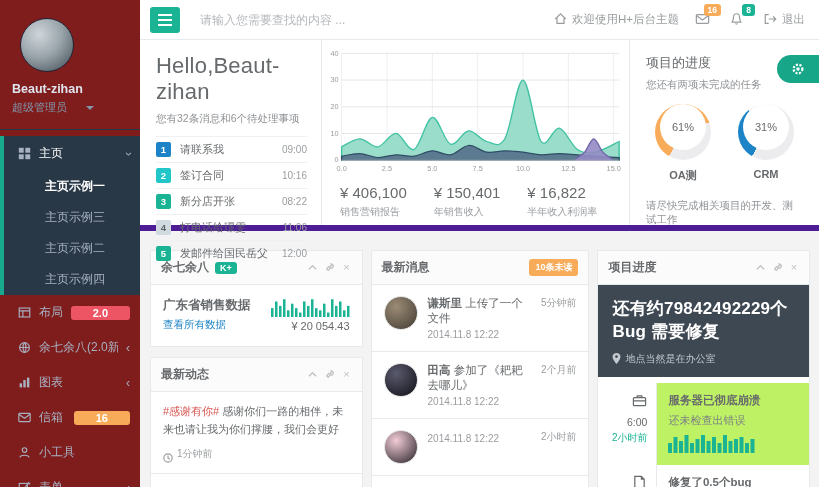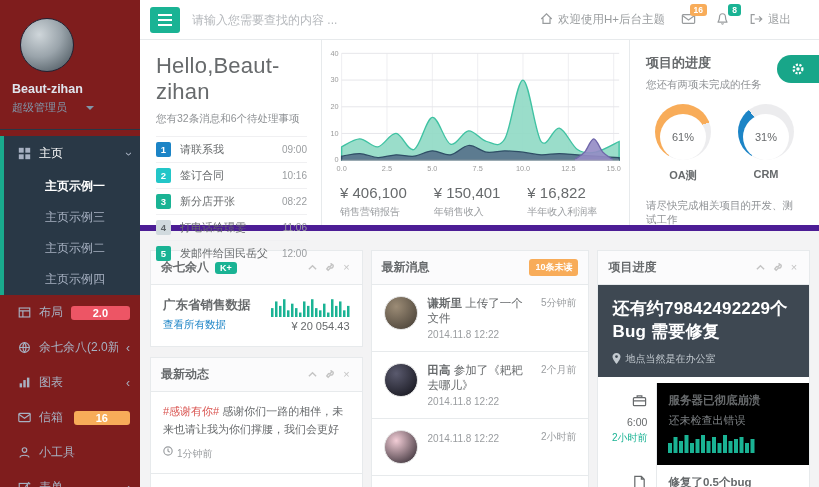--- a/index.html
+++ b/index.html
@@ -19,21 +19,21 @@
   .nav-icon{width:13px;height:13px;flex:0 0 13px;color:#a7b1c2}
   .nav-icon svg{width:13px;height:13px;stroke:currentColor;fill:none;stroke-width:1.4}
   .nav-badge{font-size:11px;color:#fff;border-radius:3px;padding:1px 22px;font-weight:bold}
   .nav-caret{color:#a7b1c2;font-size:12px;line-height:10px}
   .nav-group.active{background:#293846;border-left:4px solid #19aa8d}
   .nav-group.active>.nav-item{border-left:none;color:#fff}
   .subnav .nav-sub{display:block;padding:7px 10px 7px 41px;color:#a7b1c2;font-size:12px;cursor:pointer}
   .subnav .nav-sub.active{color:#fff;font-weight:bold}
   
   .main{margin-left:140px;height:487px;display:flex;flex-direction:column}
-  .topbar{height:40px;background:#fff;display:flex;align-items:center;padding:0 28px 0 10px;gap:12px;flex:0 0 40px;border-bottom:1px solid #e7eaec}
+  .topbar{height:40px;background:#fff;display:flex;align-items:center;padding:0 14px 0 10px;gap:20px;flex:0 0 40px;border-bottom:1px solid #e7eaec}
   .hamburger{width:30px;height:26px;background:#1ab394;border:none;border-radius:3px;display:flex;flex-direction:column;justify-content:center;align-items:center;gap:3px;cursor:pointer}
   .hamburger i{display:block;width:14px;height:2px;background:#fff}
   .search-input{border:none;outline:none;flex:1;font-size:12px;color:#676a6c;background:transparent}
   .search-input::placeholder{color:#b5b8bc}
   .top-right{display:flex;align-items:center;gap:16px;color:#999c9e;font-size:11.5px}
   .top-link{display:flex;align-items:center;gap:5px;cursor:pointer}
   .icon-btn{position:relative;width:18px;height:16px;cursor:pointer;color:#999c9e}
   .icon-btn svg{width:15px;height:14px;stroke:currentColor;fill:none;stroke-width:1.4}
   .icon-badge{position:absolute;top:-8px;right:-8px;color:#fff;font-size:8.5px;font-weight:bold;border-radius:3px;padding:1px 4px;line-height:1.2}
   
@@ -44,25 +44,25 @@
   .todo-row{display:flex;align-items:center;height:26px;border-top:1px solid #f0f0f2;cursor:pointer}
   .todo-num{width:15px;height:15px;border-radius:2px;color:#fff;font-size:9.5px;font-weight:bold;display:flex;align-items:center;justify-content:center;flex:0 0 15px}
   .todo-text{flex:1;font-size:11px;color:#676a6c;padding-left:9px;white-space:nowrap;overflow:hidden}
   .todo-time{font-size:10px;color:#9a9da0}
   .chart-col{flex:1;border-left:1px solid #e7eaec;border-right:1px solid #e7eaec;padding:8px 4px 0 4px;min-width:0}
   .stats{display:flex;padding:6px 14px 0;gap:10px}
   .stat{flex:1}
   .stat-val{font-size:15px;color:#676a6c}
   .stat-label{font-size:10px;color:#9a9da0;margin-top:4px;white-space:nowrap}
   .side-progress{width:189px;flex:0 0 189px;padding:14px 16px 0}
-  .sp-title{font-size:13px;font-weight:bold;color:#676a6c}
+  .sp-title{font-size:13px;font-weight:normal;color:#676a6c}
   .sp-sub{font-size:10.5px;color:#909396;margin:6px 0 12px}
   .donuts{display:flex;justify-content:space-between;padding:0 4px}
   .donut-wrap{text-align:center;width:66px}
-  .donut{width:56px;height:56px;border-radius:50%;margin:0 auto;display:flex;align-items:flex-end;justify-content:center}
+  .donut{width:56px;height:56px;border-radius:50%;margin:0 auto;display:flex;align-items:flex-start;justify-content:center}
   .donut-inner{width:46px;height:46px;background:#fff;border-radius:50%;display:flex;align-items:center;justify-content:center;font-size:11px;color:#676a6c}
   .donut-label{margin-top:8px;font-size:11px;font-weight:bold;color:#676a6c}
   .sp-note{font-size:10.5px;color:#909396;margin-top:16px}
   .fab{position:absolute;right:0;top:15px;width:42px;height:28px;border:none;border-radius:14px 0 0 14px;background:#18a689;cursor:pointer;display:flex;align-items:center;justify-content:center}
   .fab svg{width:14px;height:14px}
   
   .row2{flex:1;display:grid;grid-template-columns:1fr 1.03fr 1fr;gap:8px;padding:19px 9px 0 10px;overflow:hidden;align-items:start}
   .col{display:flex;flex-direction:column;gap:10px;height:100%}
   .ibox{background:#fff;border:1px solid #e7eaec;display:flex;flex-direction:column;min-height:0}
   .ibox.fill{flex:1}
@@ -76,21 +76,21 @@
   
   .report-body{display:flex;justify-content:space-between;padding:12px 12px 14px;gap:8px}
   .report-region{font-size:12.5px;font-weight:bold;color:#676a6c}
   .report-link{font-size:10.5px;color:#1c84c6;margin-top:4px;display:inline-block;cursor:pointer}
   .report-right{text-align:right}
   .report-amount{font-size:11px;color:#676a6c;margin-top:3px}
   
   .post{padding:10px 12px;border-bottom:1px solid #e7eaec;font-size:11px;line-height:1.65;color:#676a6c}
   .post:last-child{border-bottom:none}
   .post-tag{color:#d9534f}
-  .post-meta{display:flex;align-items:flex-start;gap:4px;color:#9a9da0;font-size:10px;margin-top:8px}
+  .post-meta{display:flex;align-items:flex-end;gap:4px;color:#9a9da0;font-size:10px;margin-top:8px}
   .post-meta svg{width:10px;height:10px;stroke:#9a9da0;fill:none;stroke-width:1.4}
   
   .msg{display:flex;gap:10px;padding:11px 12px;border-bottom:1px solid #e7eaec}
   .msg:last-child{border-bottom:none}
   .msg-avatar{width:34px;height:34px;border-radius:50%;flex:0 0 34px;border:1px solid #e2e2e2}
   .msg-body{flex:1;min-width:0}
   .msg-line{font-size:11.5px;color:#676a6c}
   .msg-name{font-weight:bold}
   .msg-date{font-size:10px;color:#9a9da0;margin-top:3px}
   .msg-time{font-size:10px;color:#9a9da0;white-space:nowrap}
@@ -100,21 +100,21 @@
   .band-loc{display:flex;align-items:center;gap:4px;font-size:10px;color:#c3cad0;margin-top:8px}
   .band-loc svg{width:9px;height:11px;fill:#c3cad0}
   .timeline{padding:6px 0 0}
   .tl-item{display:flex}
   .tl-left{width:58px;flex:0 0 58px;text-align:right;padding:10px 9px 0 0}
   .tl-icon{display:inline-block;width:15px;height:15px;color:#676a6c}
   .tl-icon svg{width:15px;height:15px;stroke:currentColor;fill:none;stroke-width:1.3}
   .tl-time{font-size:10.5px;color:#676a6c;margin-top:5px}
   .tl-ago{font-size:10px;color:#1ab394;margin-top:3px}
   .tl-content{flex:1;border-left:1px solid #e7eaec;padding:10px 11px 12px;min-width:0}
-  .tl-content.shade{background:#000000}
+  .tl-content.shade{background:#bef264}
   .tl-title{font-size:11.5px;font-weight:bold;color:#676a6c}
   .tl-desc{font-size:11px;color:#7d8184;margin-top:5px}
   .tl-spark{margin-top:7px}
 </style>
 </head>
 <body>
 
 <aside class="sidebar">
   <div class="profile">
     <div class="avatar-lg"></div>

